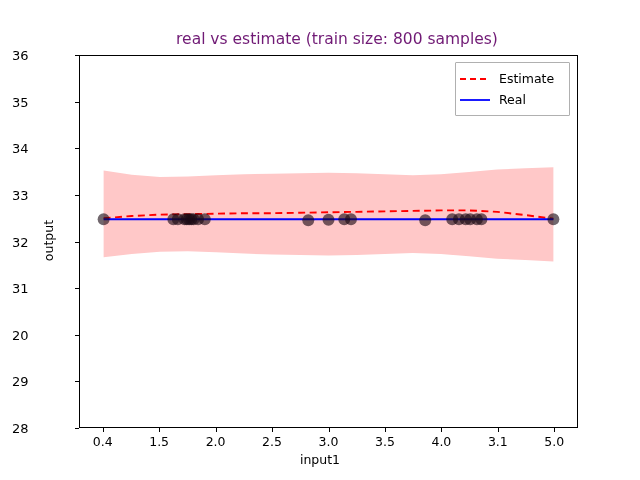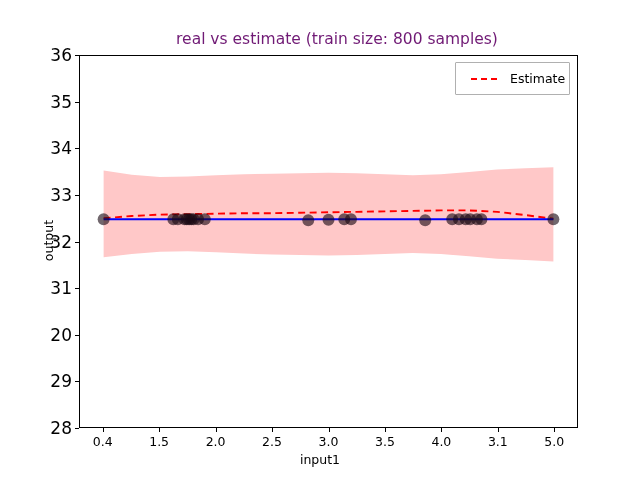--- a/index.html
+++ b/index.html
@@ -63,22 +63,21 @@
     transform-origin: 50% 50%;
     left: -12px;
     top: 233px;
     width: 120px;
     text-align: center;
   }
   .ytick-label {
     position: absolute;
     right: 0;
     width: 60px;
-    text-align: right;
-    font-size: 17px;
+    font-size: 13px;
     color: #000000;
     transform: translateY(-50%);
   }
   .ytick-wrap { position: absolute; left: 8px; width: 64px; }
   .xtick-label {
     position: absolute;
     top: 434px;
     width: 60px;
     margin-left: -30px;
     text-align: center;
@@ -99,21 +98,21 @@
     height: 4px;
     background: #000000;
   }
   #legend {
     position: absolute;
     left: 455px;
     top: 62px;
     width: 115px;
     border: 1px solid #b0b0b0;
     background: #ffffff;
-    padding: 5px 6px 5px 14px;
+    padding: 5px 6px 5px 3px;
     box-sizing: border-box;
     border-radius: 1px;
   }
   .legend-row {
     display: flex;
     align-items: center;
     height: 21px;
   }
   .legend-swatch {
     width: 32px;
@@ -228,15 +227,21 @@
     </svg>
   </div>
 
   <div id="legend">
     <div class="legend-row">
       <svg class="legend-swatch" viewBox="0 0 32 12">
         <line x1="1" y1="6" x2="31" y2="6" stroke="#ff0000" stroke-width="1.8" stroke-dasharray="6,4"></line>
       </svg>
       <span class="legend-text">Estimate</span>
     </div>
+    <div class="legend-row">
+      <svg class="legend-swatch" viewBox="0 0 32 12">
+        <line x1="1" y1="6" x2="31" y2="6" stroke="#0000ff" stroke-width="1.8"></line>
+      </svg>
+      <span class="legend-text">Real</span>
+    </div>
   </div>
 
 </div>
 
 </body></html>

